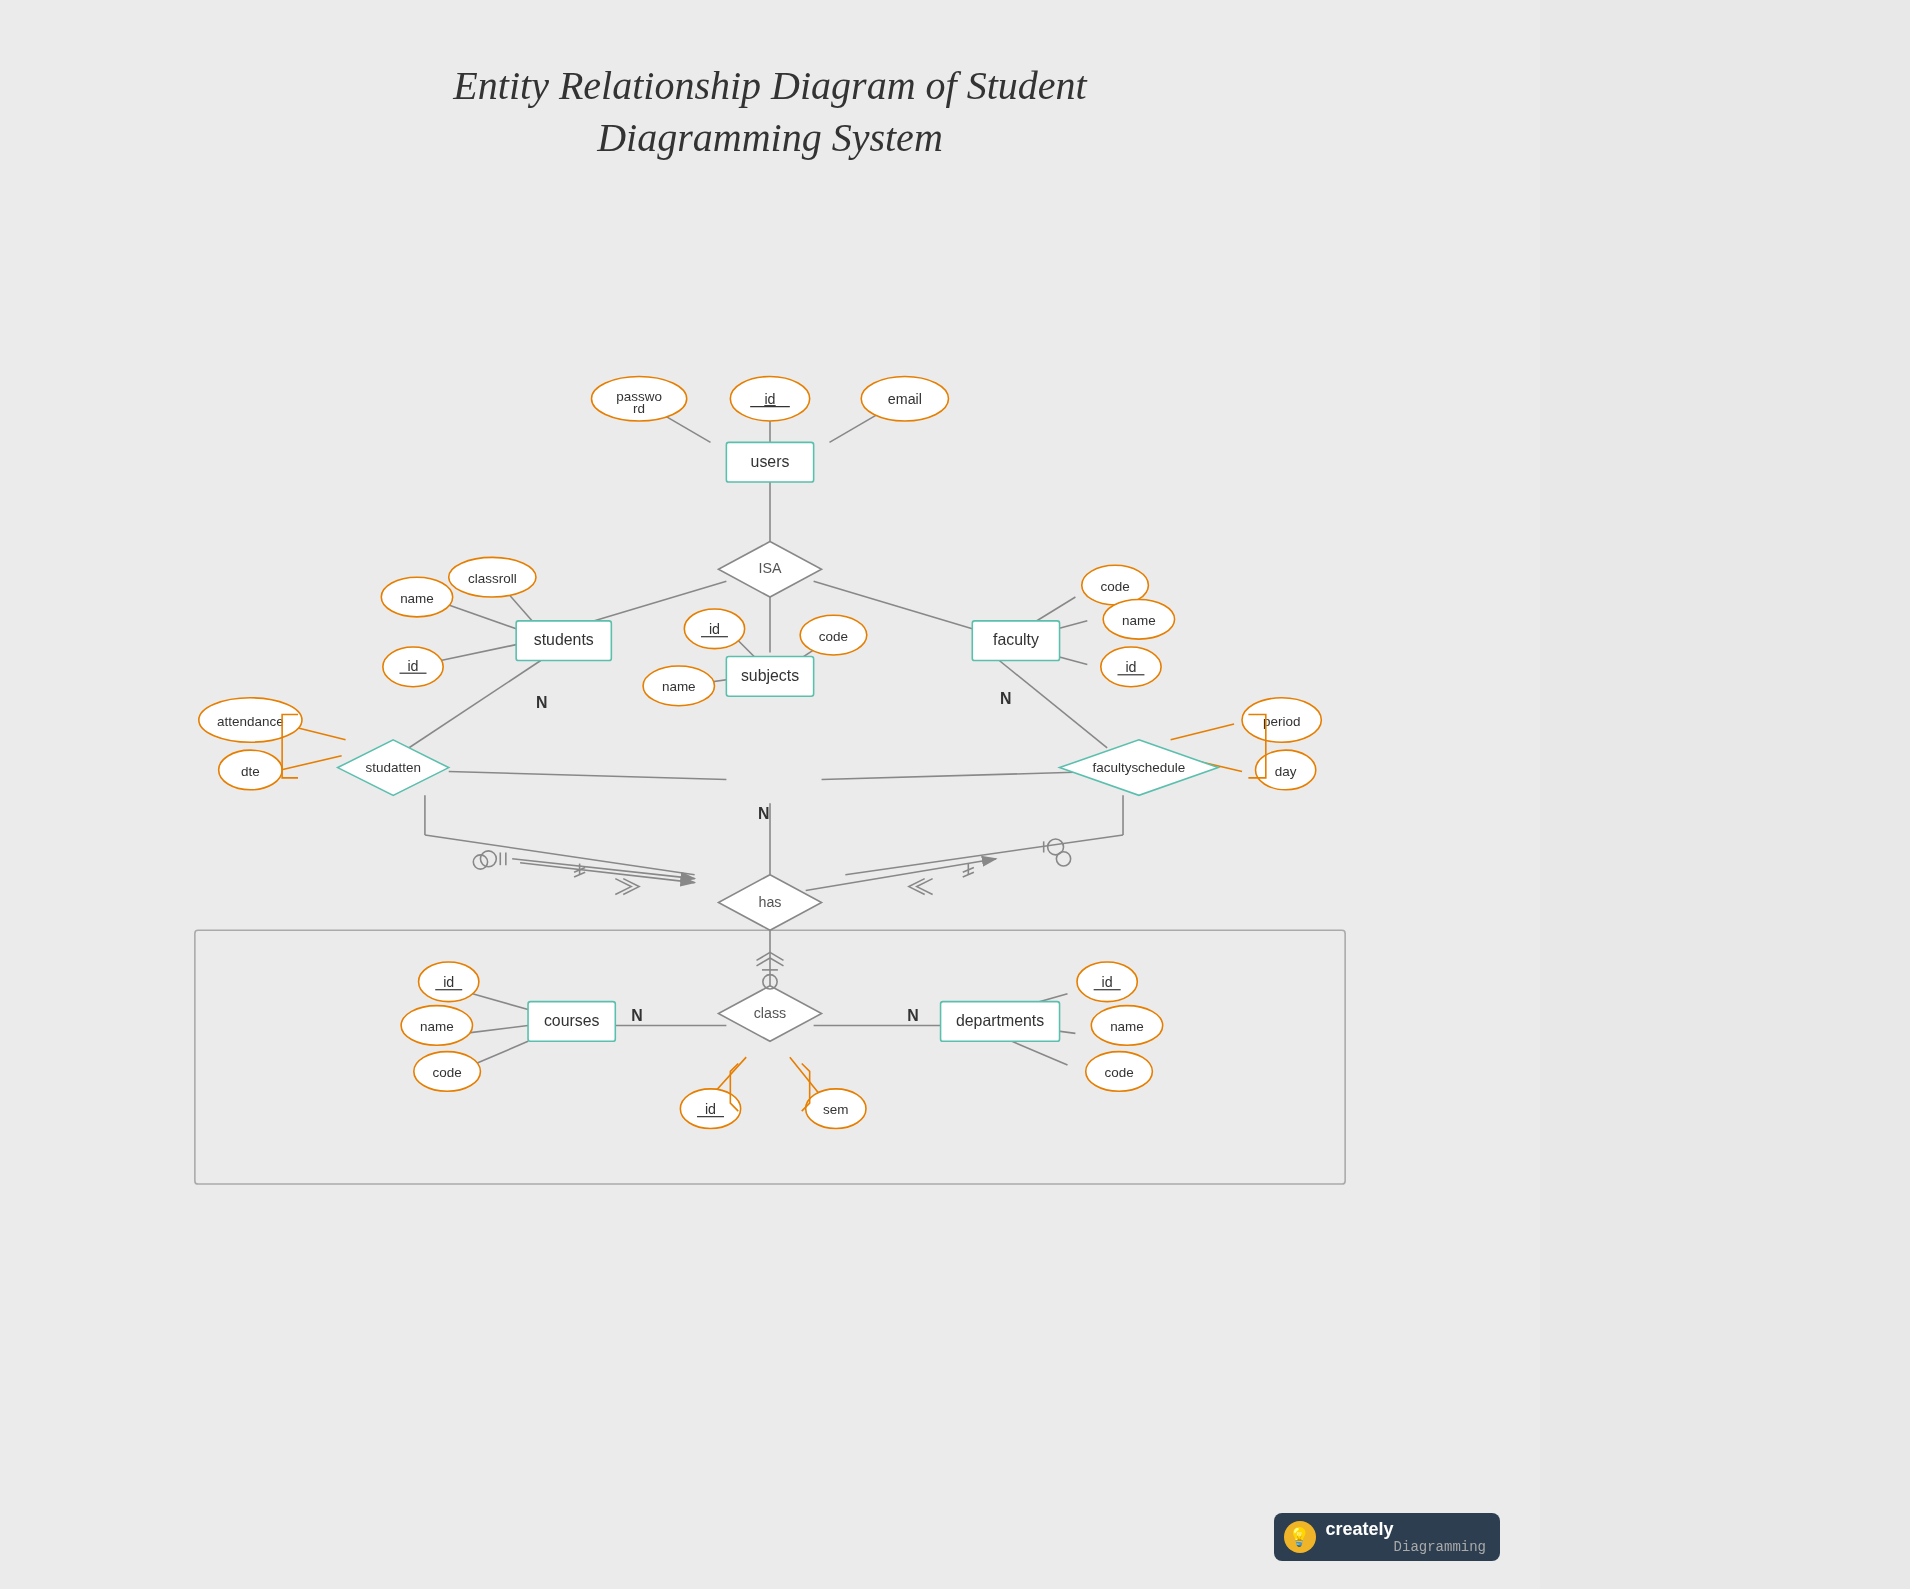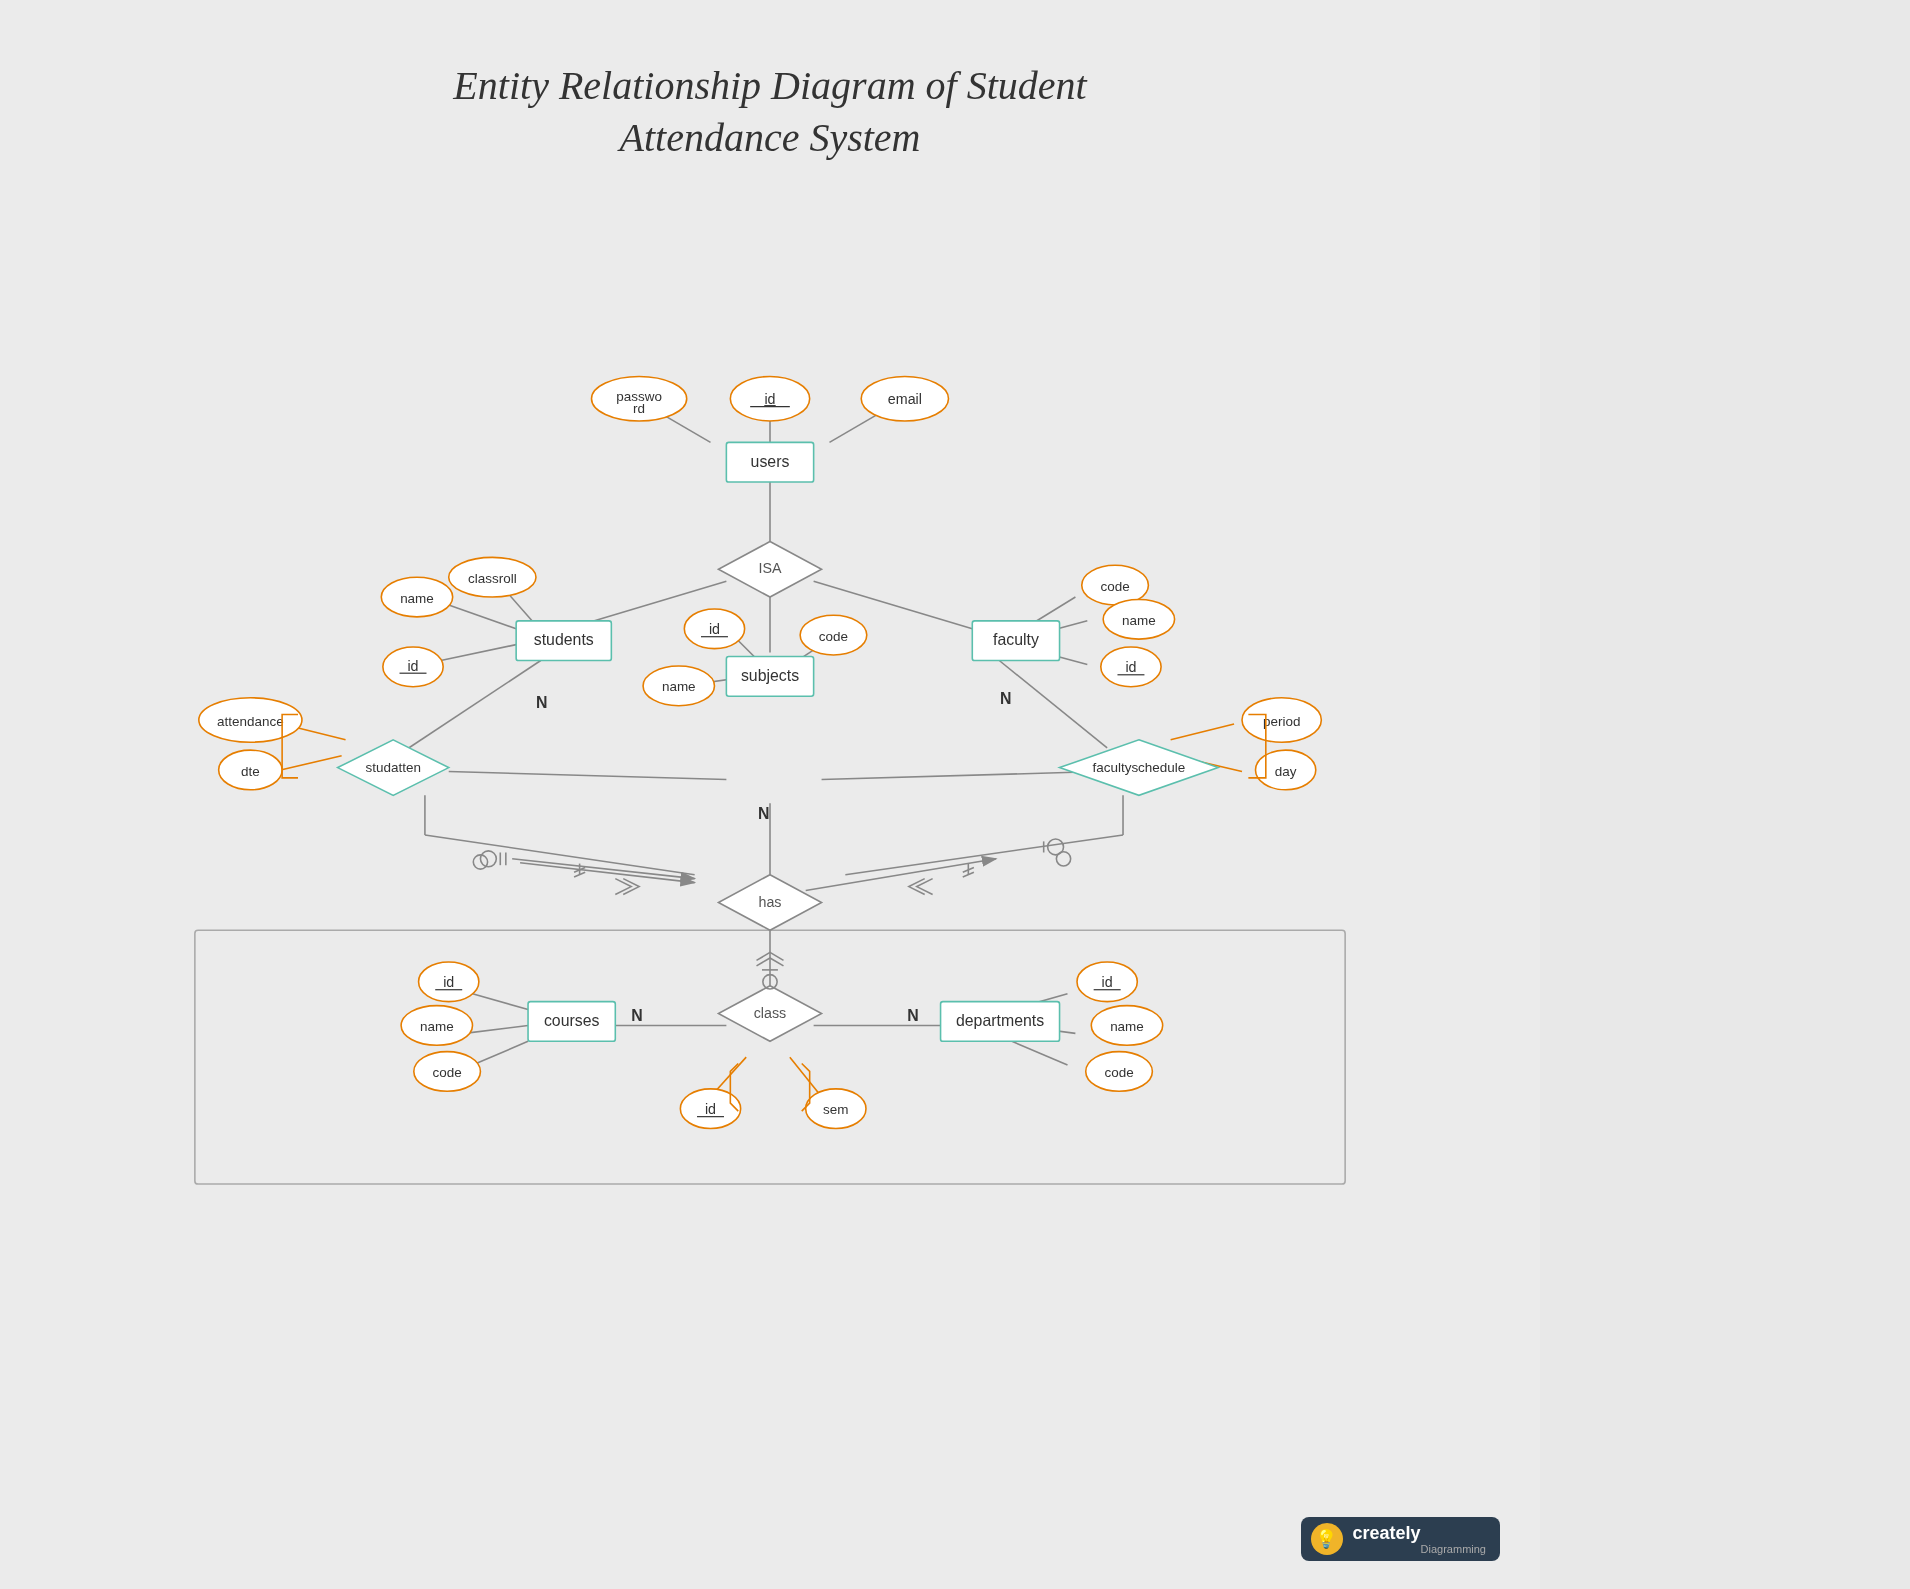--- a/index.html
+++ b/index.html
@@ -66,33 +66,33 @@
       flex-direction: row;
     }
     .creately-name {
       color: white;
       font-size: 18px;
       font-weight: bold;
       font-family: Arial, sans-serif;
     }
     .creately-sub {
       color: #aaa;
-      font-size: 11px;
-      font-family: Liberation Sans, sans-serif;
+      font-size: 14px;
+      font-family: Liberation Mono, monospace;
       margin-top: 20px;
     }
   </style>
 </head>
 <body>
 
 <div id="main-container">
   <div id="diagram-area">
     <div id="title">
       <span>Entity Relationship Diagram of Student</span><br>
-      <span>Attendance System</span>
+      <span>Diagramming System</span>
     </div>
 
     <svg id="diagram-svg" viewBox="0 0 1790 1380" xmlns="http://www.w3.org/2000/svg">
 
       <defs>
         <marker id="arrow-end" markerWidth="10" markerHeight="7" refX="9" refY="3.5" orient="auto">
           <polygon points="0 0, 10 3.5, 0 7" fill="#888"></polygon>
         </marker>
         <marker id="arrow-start" markerWidth="10" markerHeight="7" refX="1" refY="3.5" orient="auto-start-reverse">
           <polygon points="0 0, 10 3.5, 0 7" fill="#888"></polygon>

